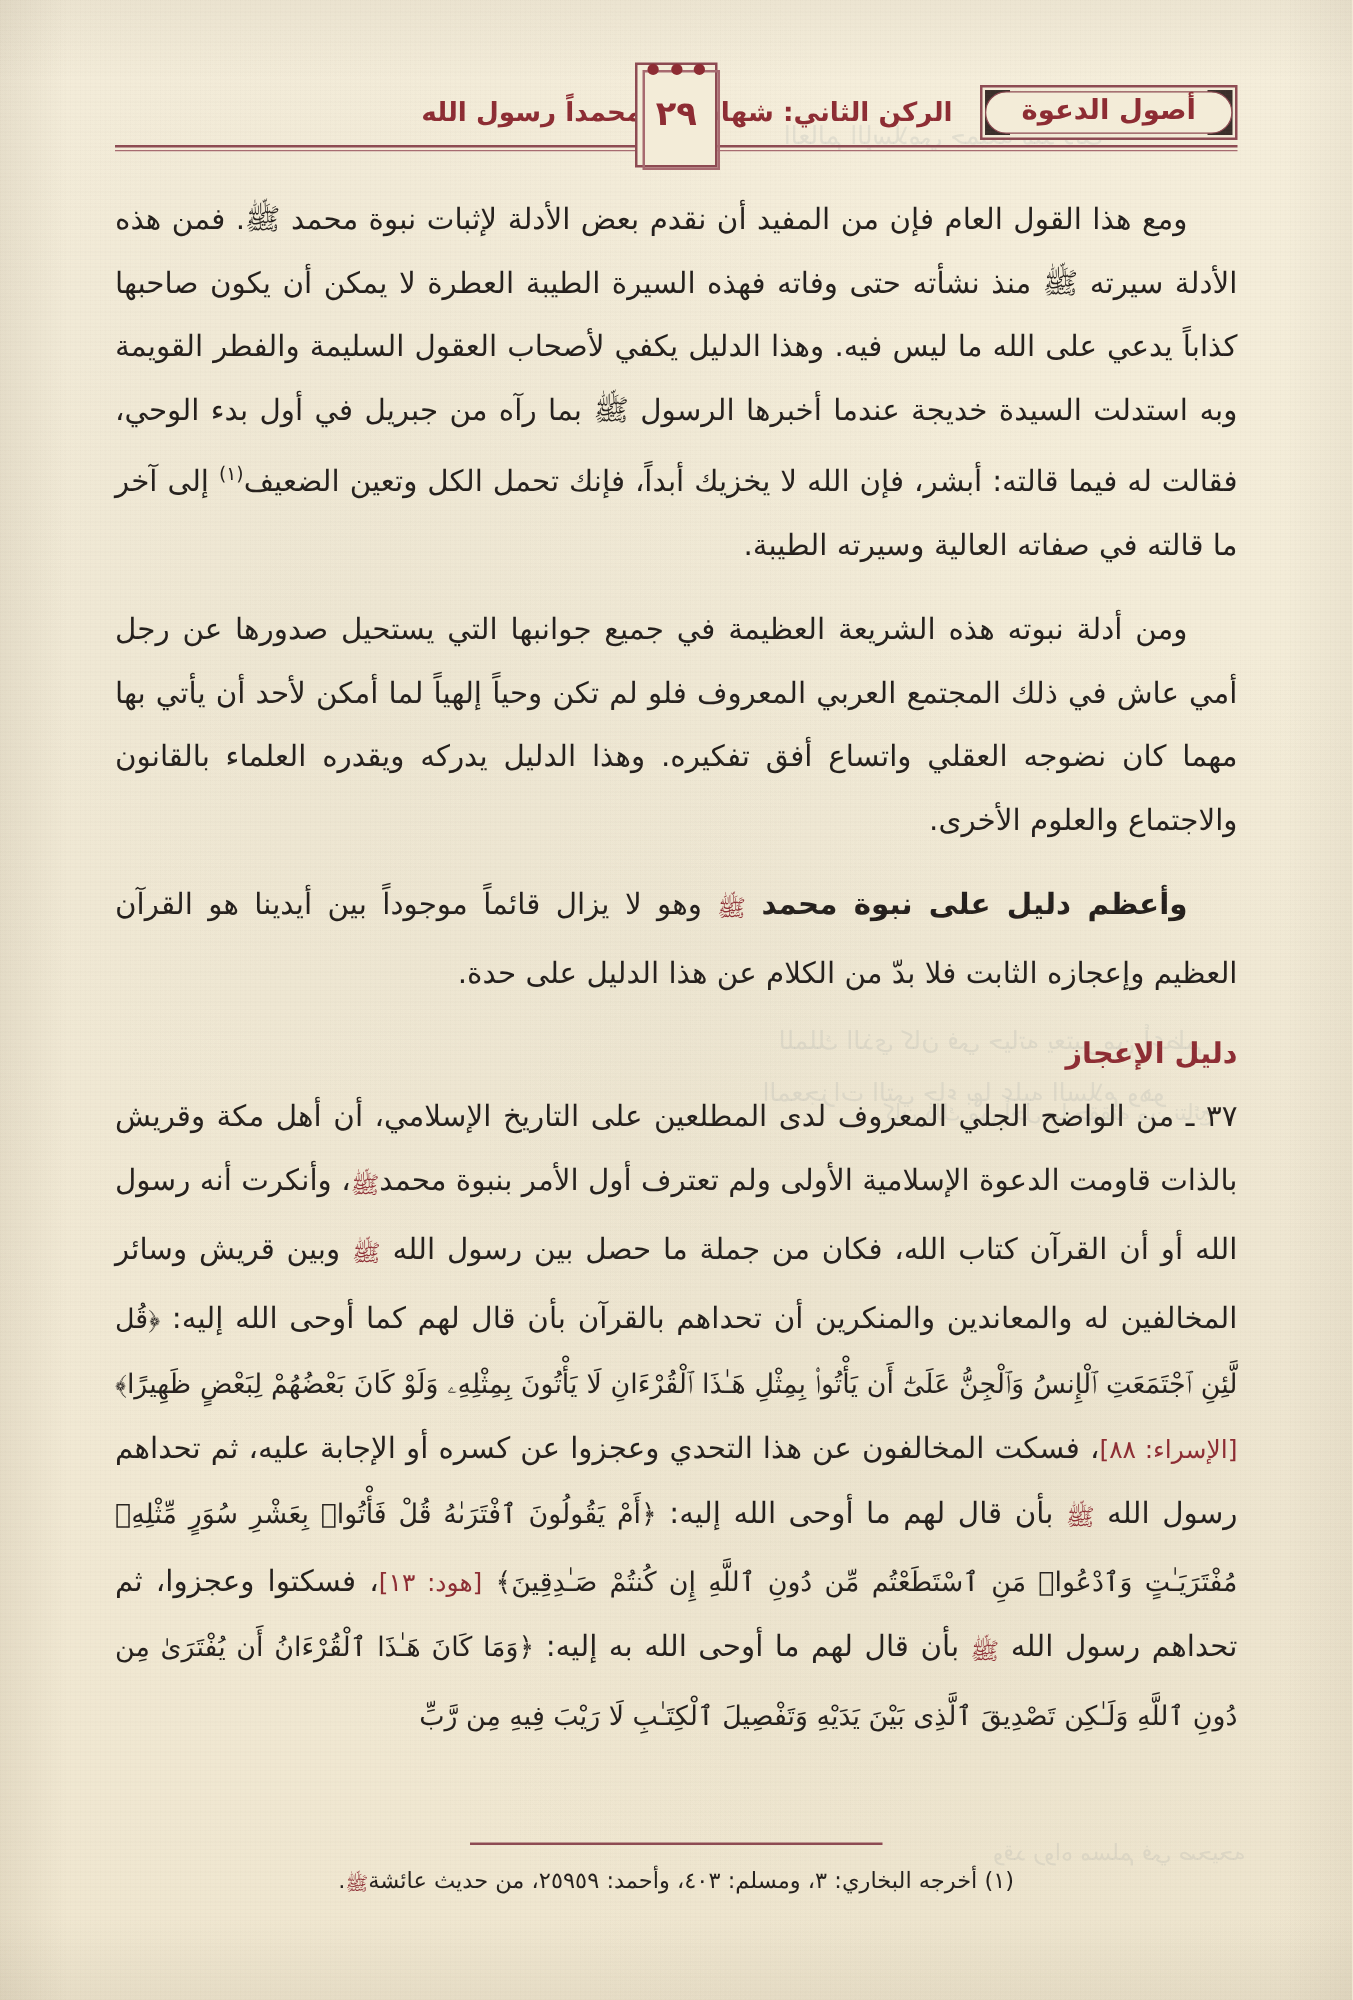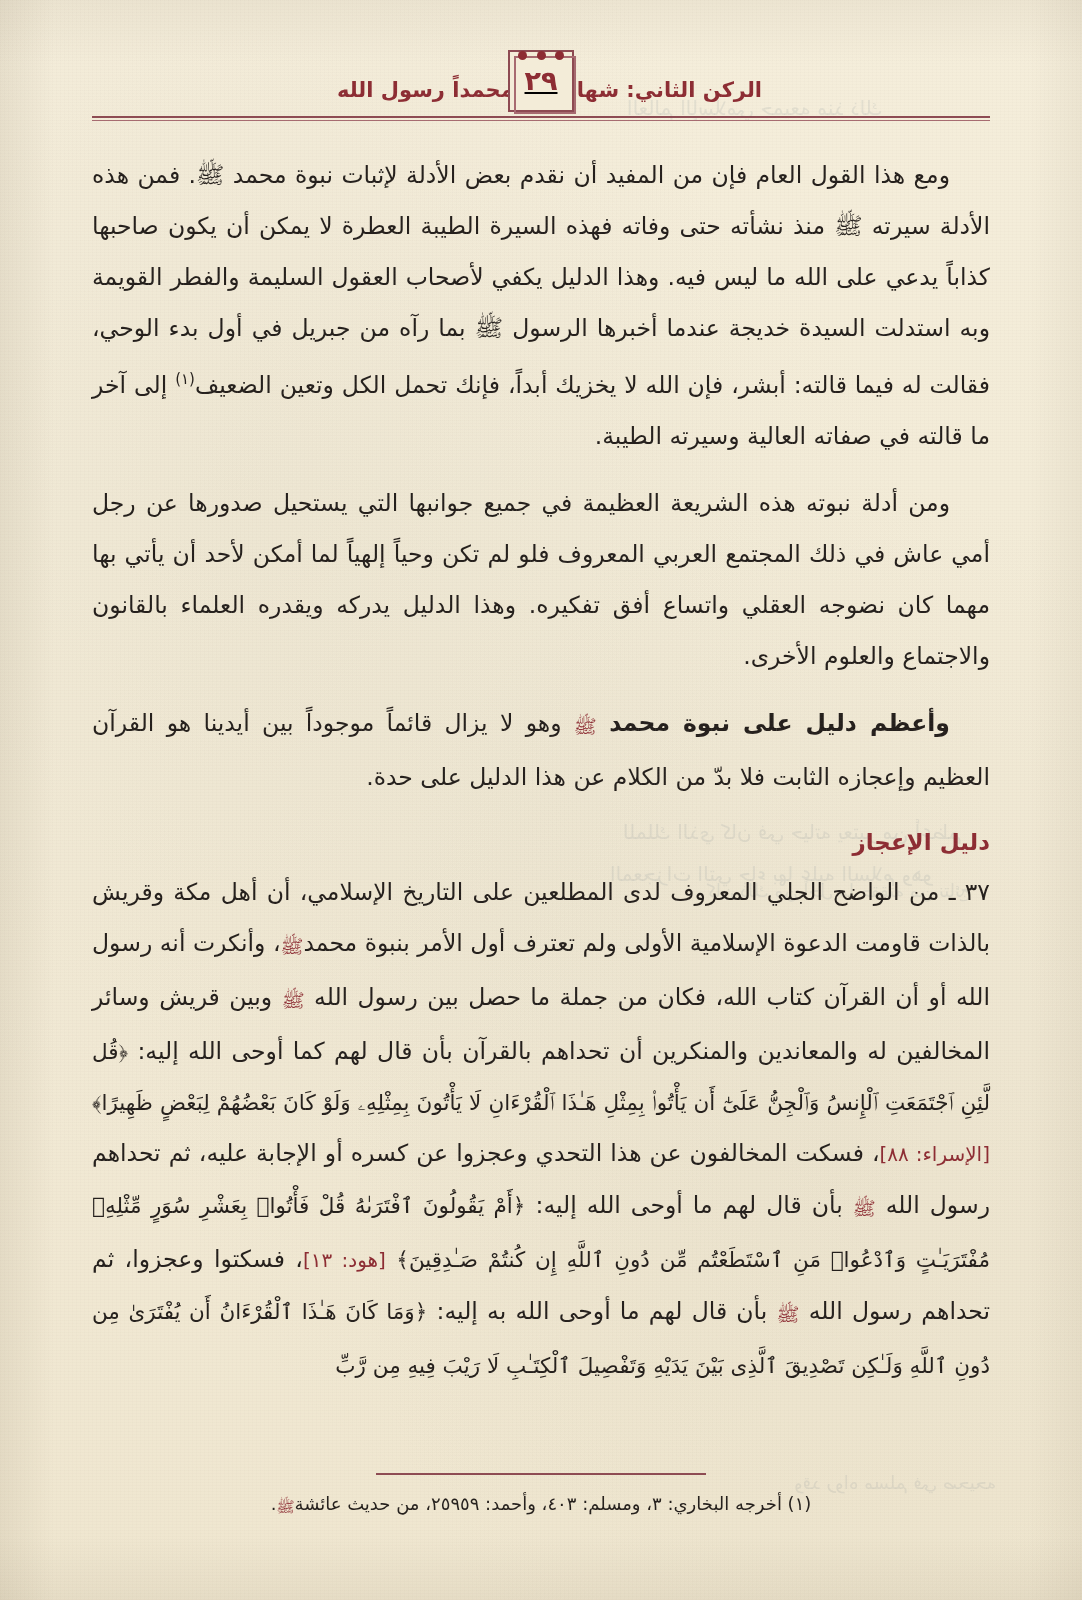--- a/index.html
+++ b/index.html
@@ -131,29 +131,28 @@
     font-weight: bold;
     white-space: nowrap;
   }
 
   .page-num-box {
     position: absolute;
     top: -10px;
     right: 50%;
     transform: translateX(50%);
     width: 66px;
-    height: 62px;
+    height: 84px;
     border: 2px solid #8d4a52;
     box-sizing: border-box;
     background: #f3ecd8;
     display: flex;
     align-items: center;
     justify-content: center;
     z-index: 3;
-    text-decoration: underline;
   }
   .page-num-box .shadow {
     position: absolute;
     left: 4px;
     right: -4px;
     top: 4px;
     bottom: -4px;
     border: 2px solid #a76a70;
     z-index: -1;
   }
@@ -259,20 +258,25 @@
 <div class="page">
 
   <div class="bleed" style="top:96px; right:200px;">العالم الإسلامي جميعه منذ ذلك</div>
   <div class="bleed" style="top:820px; right:120px;">للملك الذي كان في حياته يعتبر من أعظم</div>
   <div class="bleed" style="top:862px; right:150px;">المعجزات التي جاء بها عليه السلام وهو</div>
   <div class="bleed" style="top:880px; right:110px; font-size:18px;">كان ذلك من أجل ما حققته من نتائج</div>
   <div class="bleed" style="top:1472px; right:86px; font-size:18px;">وقد رواه مسلم في صحيحه</div>
 
   <div class="header">
 
+    <div class="book-badge">
+      <div class="book-badge-inner">
+        <span class="book-badge-text">أصول الدعوة</span>
+      </div>
+    </div>
 
     <div class="running-title">الركن الثاني: شهادة أن محمداً رسول الله</div>
 
     <div class="page-num-box">
       <div class="shadow"></div>
       <span class="page-num">٢٩</span>
     </div>
     <div class="binder-dots">
       <i></i>
       <i></i>

